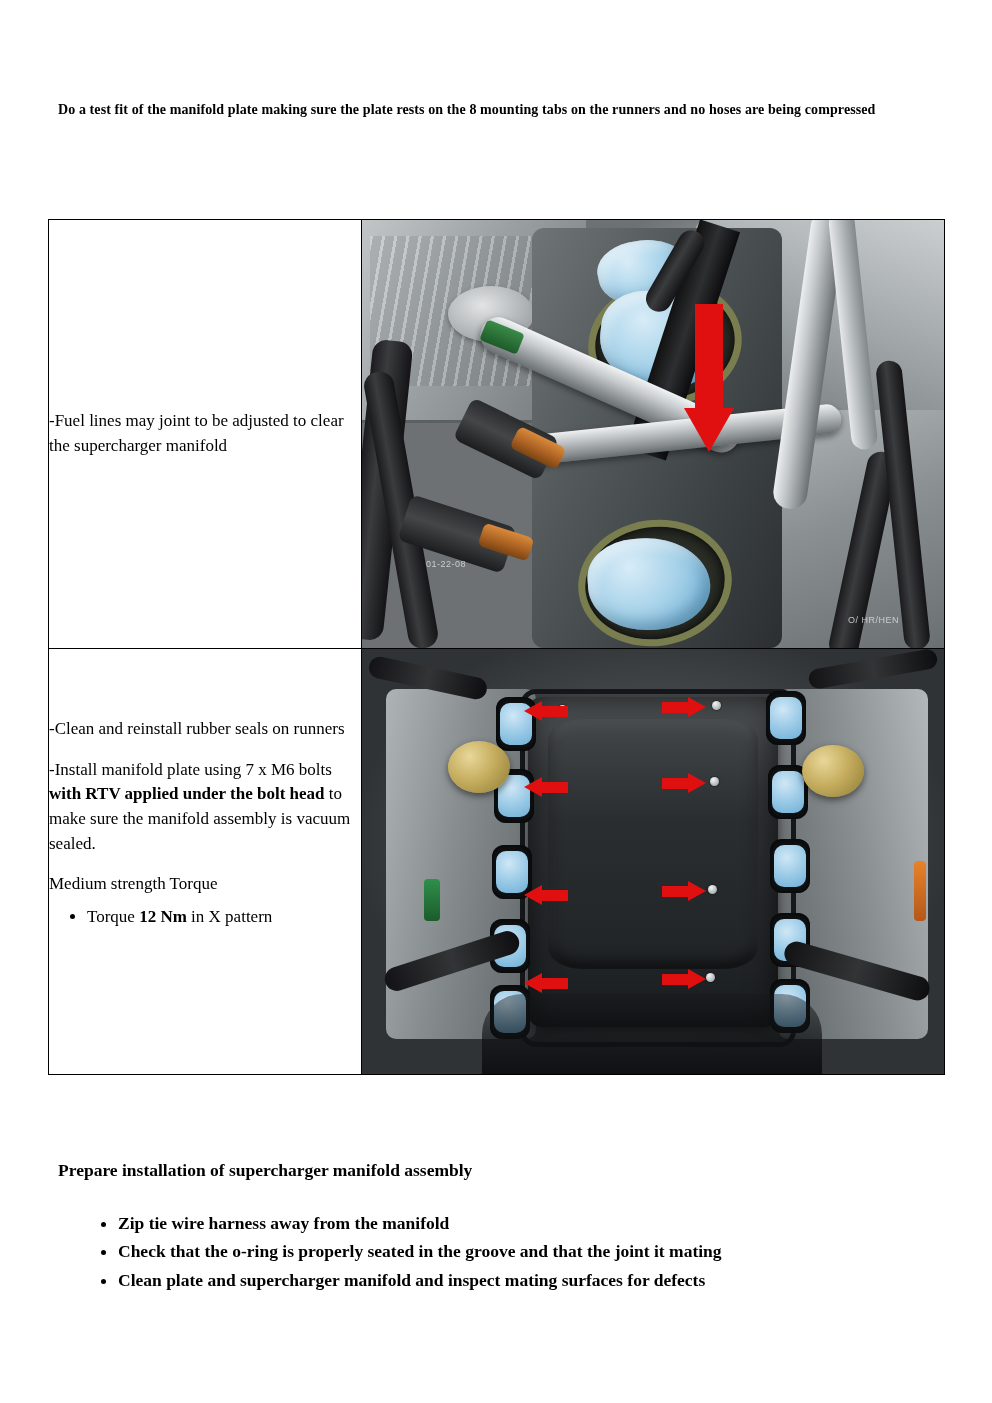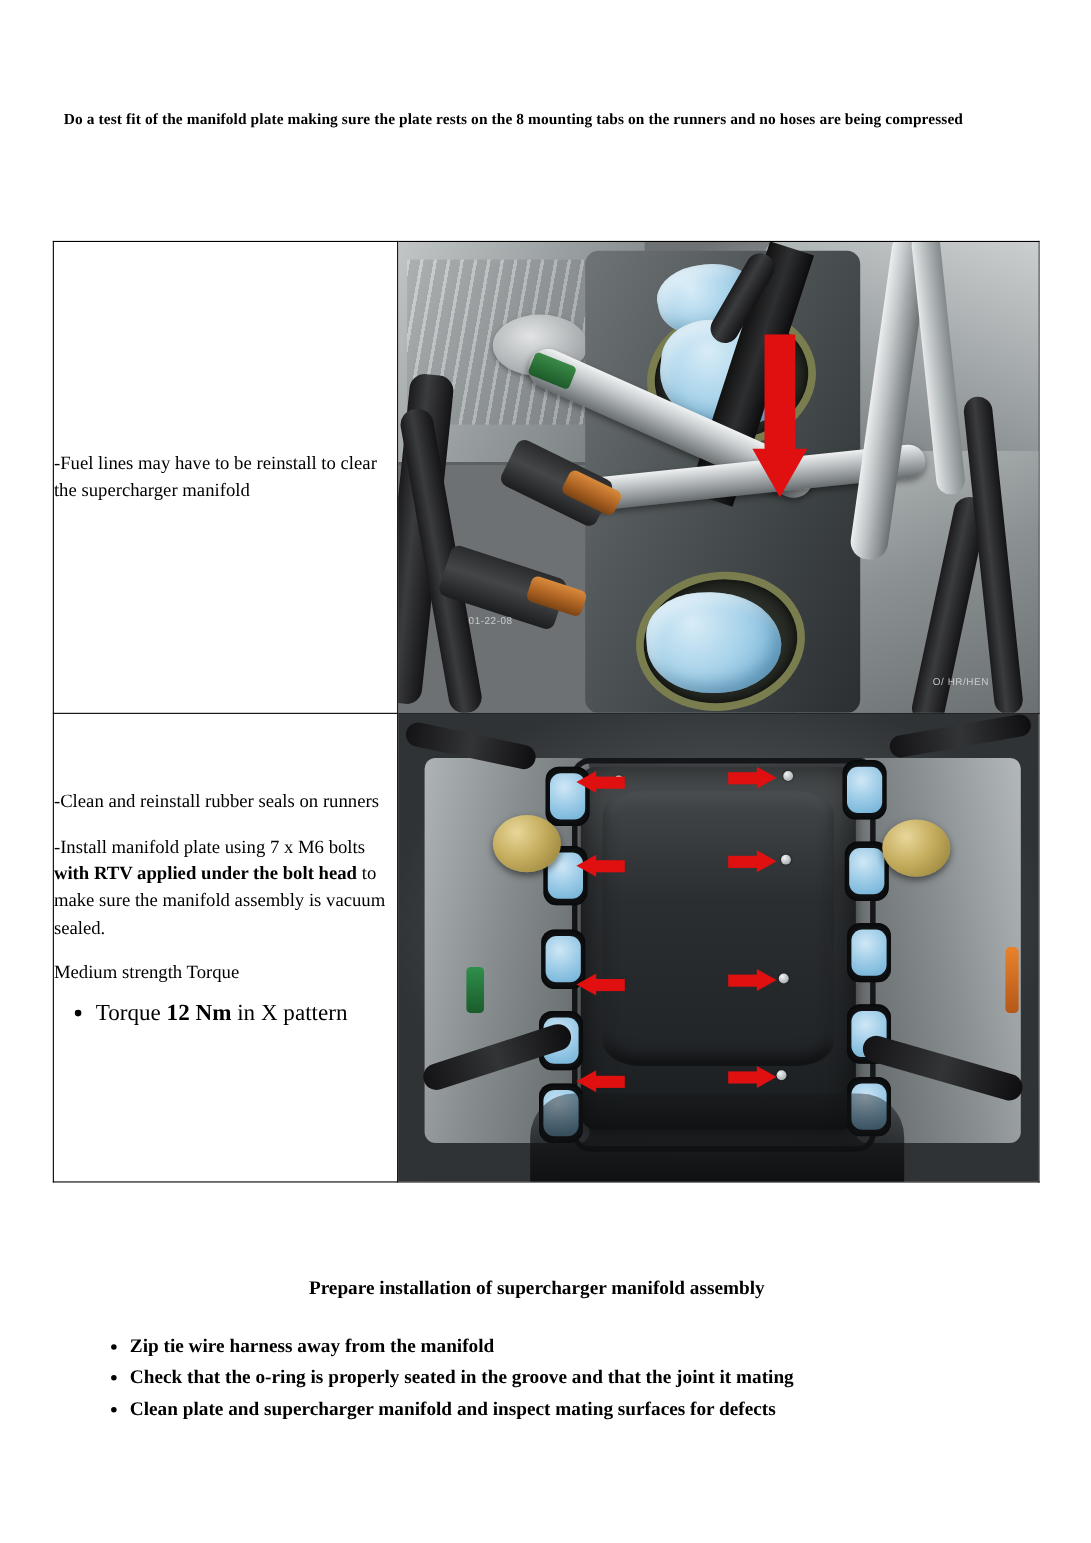--- a/index.html
+++ b/index.html
@@ -68,21 +68,21 @@
   }
   .cell-text p { margin: 0 0 16px 0; }
   .cell-text p.tight { margin-bottom: 0; }
   .cell-text b { font-weight: bold; }
   ul.bullets {
     margin: 8px 0 0 0;
     padding-left: 38px;
   }
   ul.bullets li {
     margin: 0 0 2px 0;
-    font-size: 21px;
+    font-size: 17px;
     line-height: 1.45;
   }
 
   
   .photo {
     position: relative;
     overflow: hidden;
   }
   .photo1 {
     width: 582px;
@@ -324,21 +324,20 @@
   }
 
   .heading-mid {
     position: absolute;
     left: 58px;
     top: 1158px;
     width: 860px;
     font-size: 17.5px;
     font-weight: bold;
     line-height: 1.42;
-    text-align: center;
   }
   ul.bottom-list {
     position: absolute;
     left: 58px;
     top: 1197px;
     width: 880px;
     margin: 12px;
     padding-left: 48px;
   }
   ul.bottom-list li {
@@ -352,21 +351,21 @@
 
 <div class="page">
 
   <div class="heading-top">Do a test fit of the manifold plate making sure the plate rests on the 8 mounting tabs on the runners and no hoses are being compressed</div>
 
   <table class="steps">
     <tbody>
         <tr>
       <td class="text-cell">
         <div class="cell-text">
-          <p class="tight">-Fuel lines may have to be reinstall to clear the supercharger manifold</p>
+          <p class="tight">-Fuel lines may joint to be adjusted to clear the supercharger manifold</p>
         </div>
       </td>
       <td class="img-cell">
         <div class="photo photo1">
           <div class="p1 p1-block-left"></div>
           <div class="p1 p1-ribs"></div>
           <div class="p1 p1-circle"></div>
           <div class="p1 p1-block-right"></div>
           <div class="p1 p1-block-right2"></div>
           <div class="p1 p1-intake-mid"></div>

